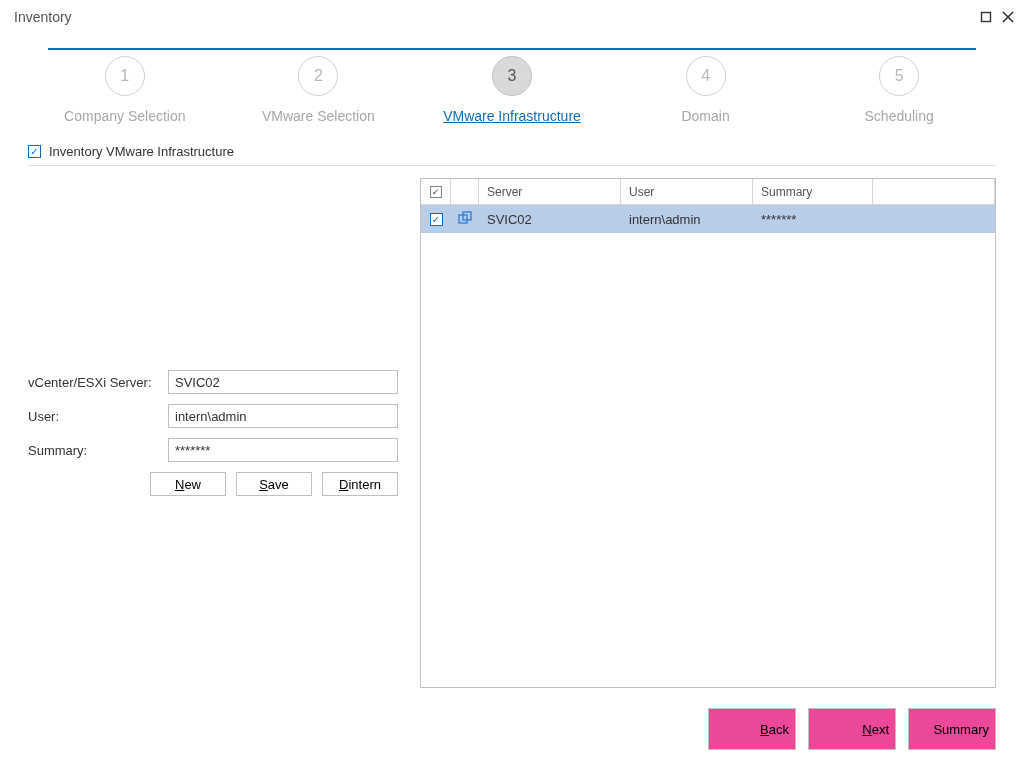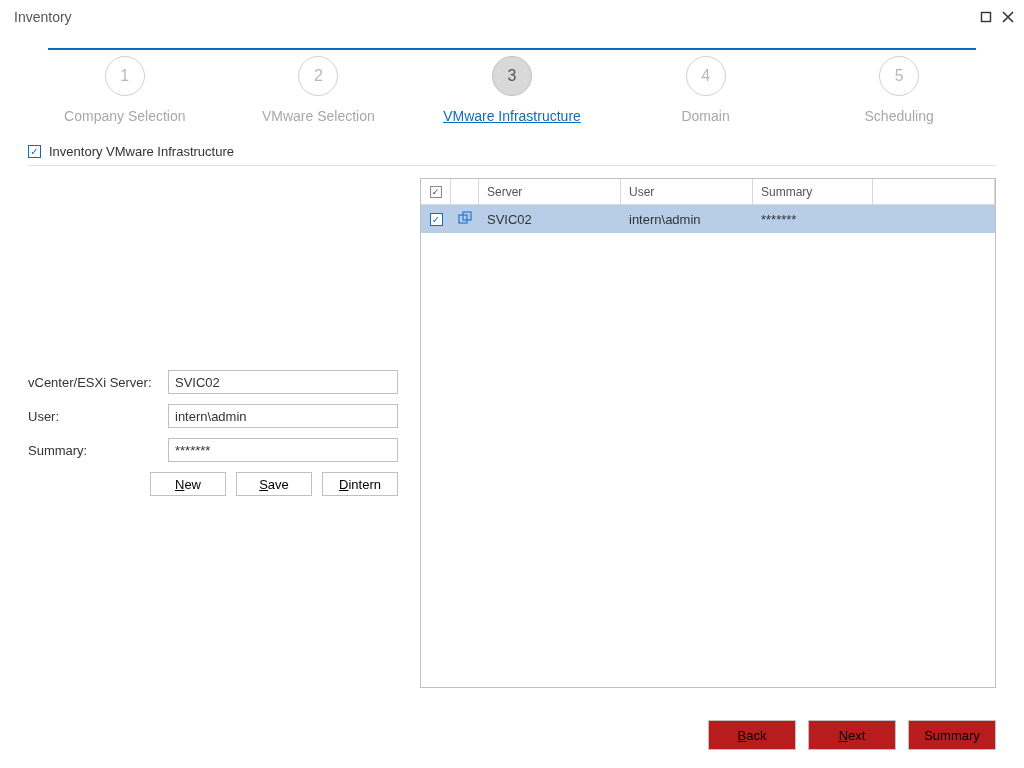--- a/index.html
+++ b/index.html
@@ -241,26 +241,27 @@
   }
   .footer {
     position: absolute;
     bottom: 18px;
     right: 28px;
     display: flex;
     gap: 12px;
   }
   .footer .fbtn {
     width: 88px;
-    height: 30px;
+    height: 42px;
     border: 1px solid #c0c0c0;
-    background: #b91c1c;
+    background: #ec4899;
     font-family: inherit;
     font-size: 13px;
     cursor: pointer;
+    text-align: right;
   }
   .footer .fbtn .ul { text-decoration: underline; }
 </style>
 </head>
 <body>
 
 <div class="titlebar">
   <span class="title">Inventory</span>
   <div class="controls">
     <span class="win-icon">

